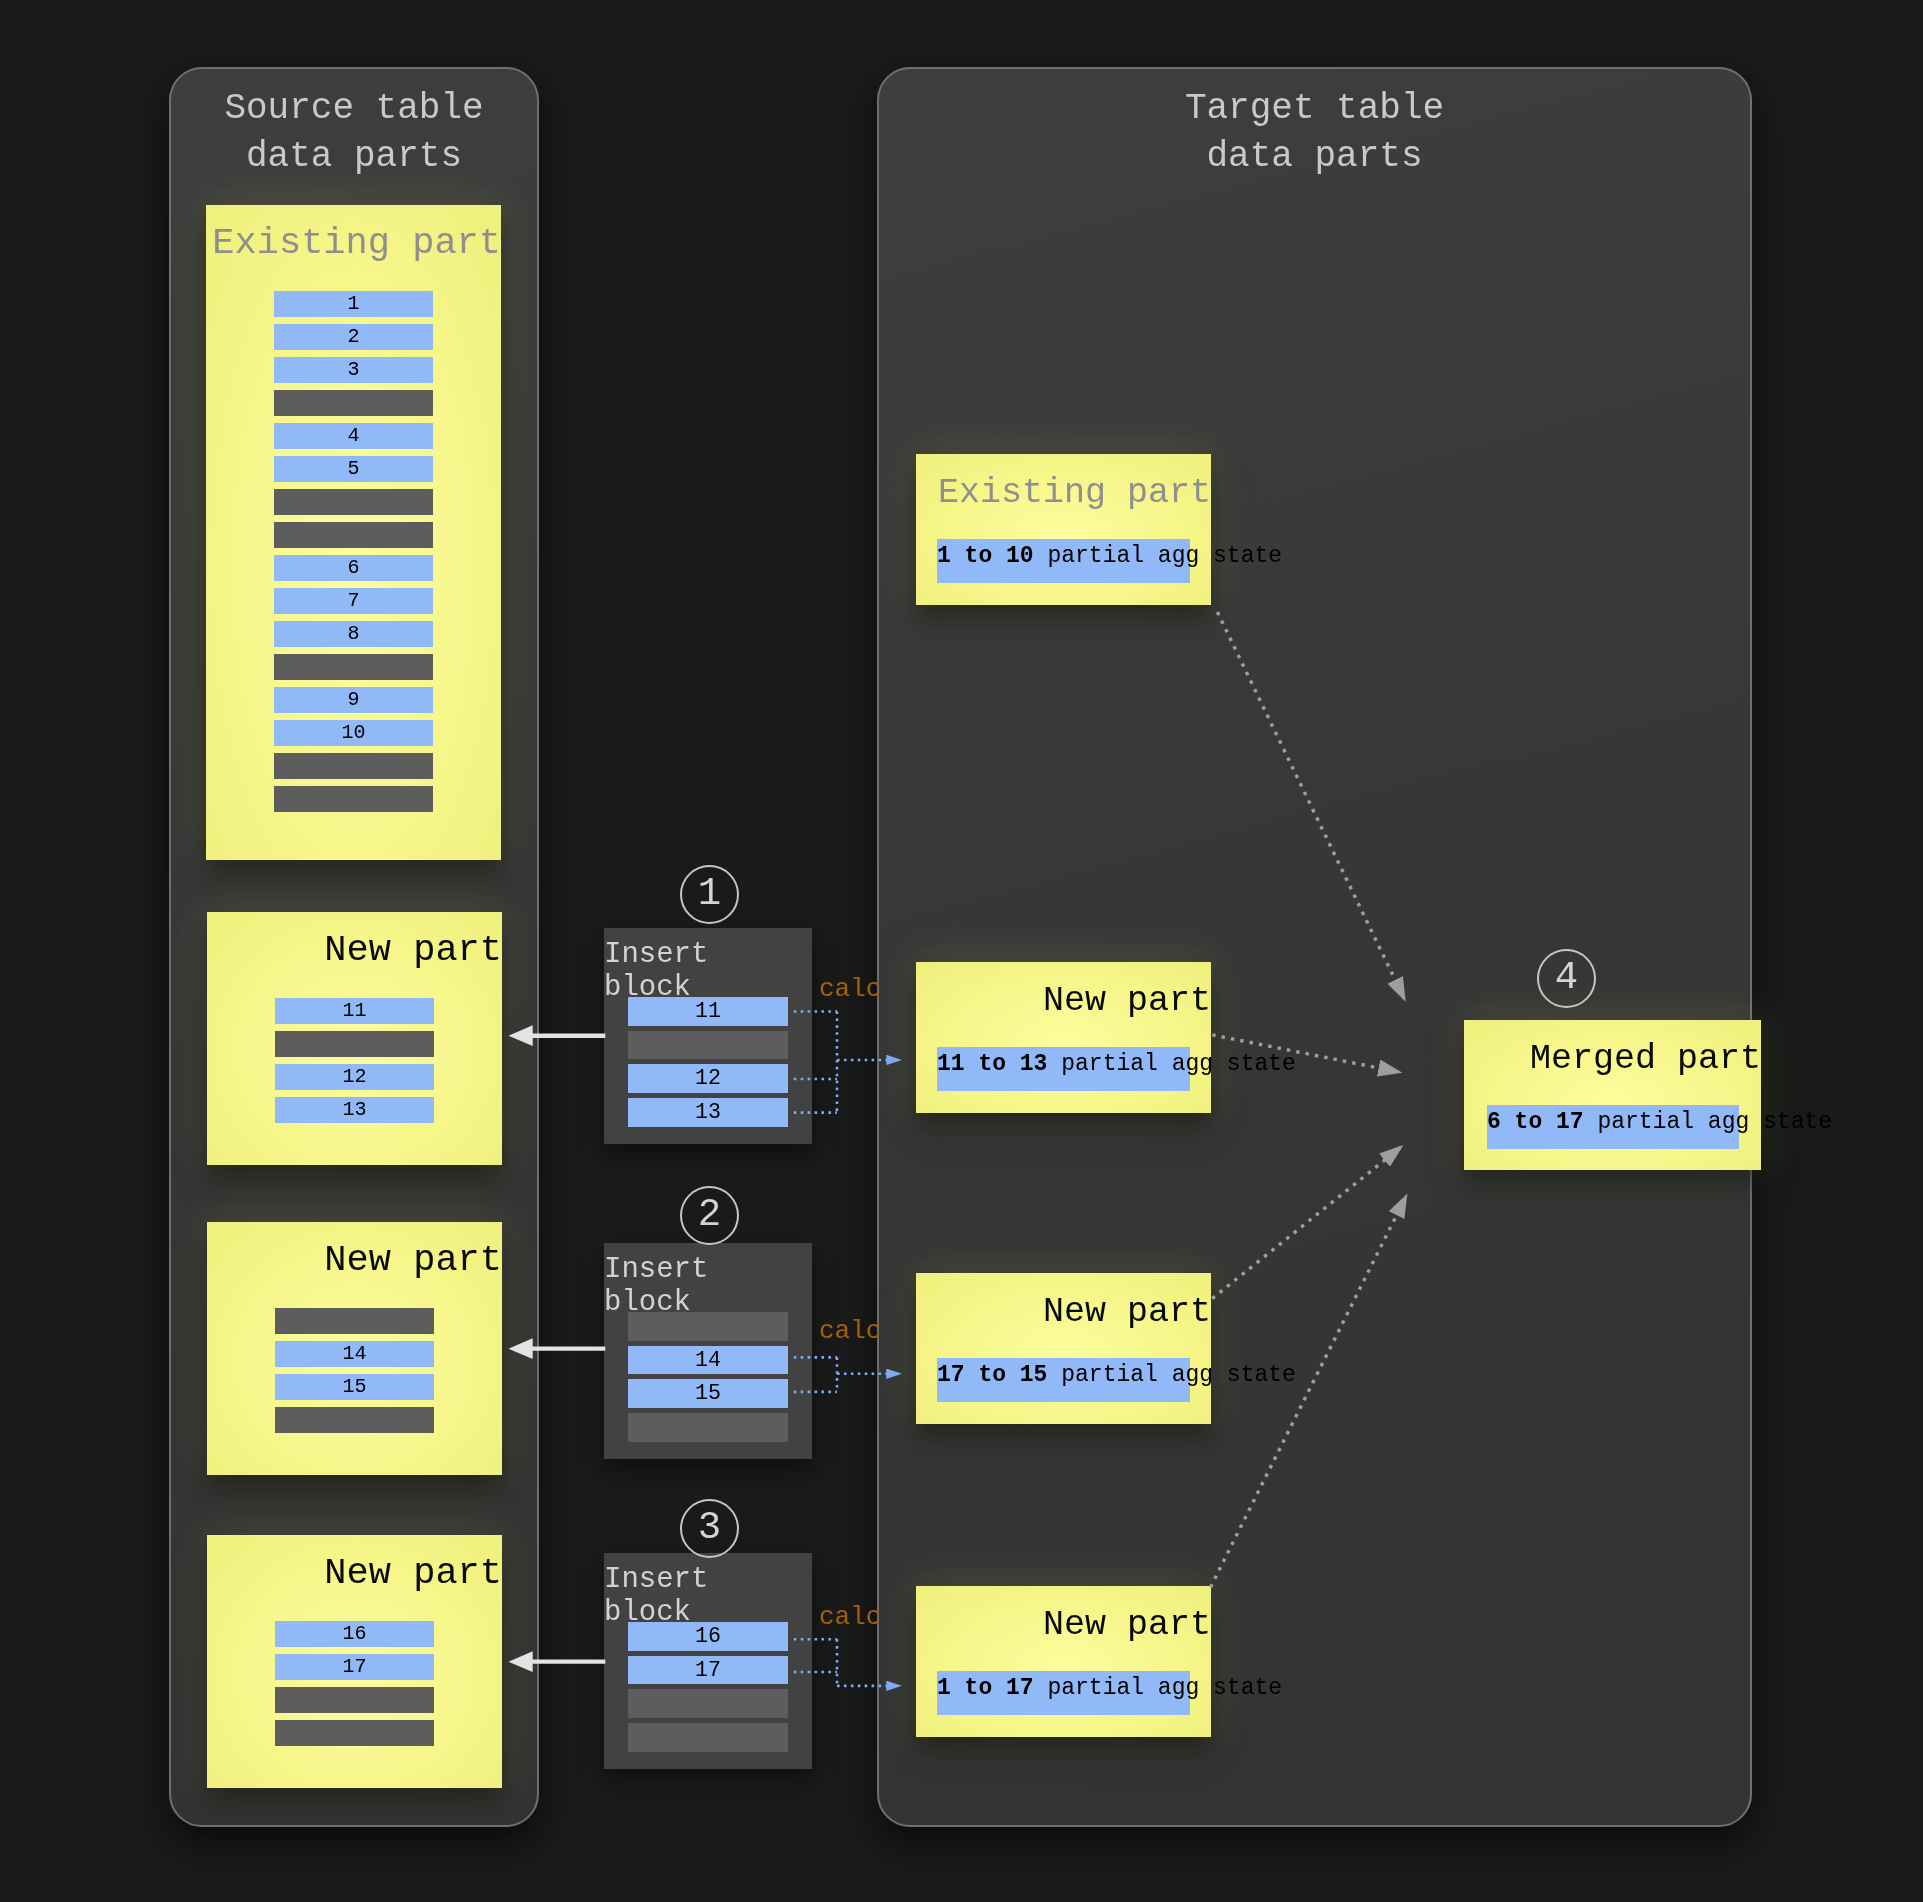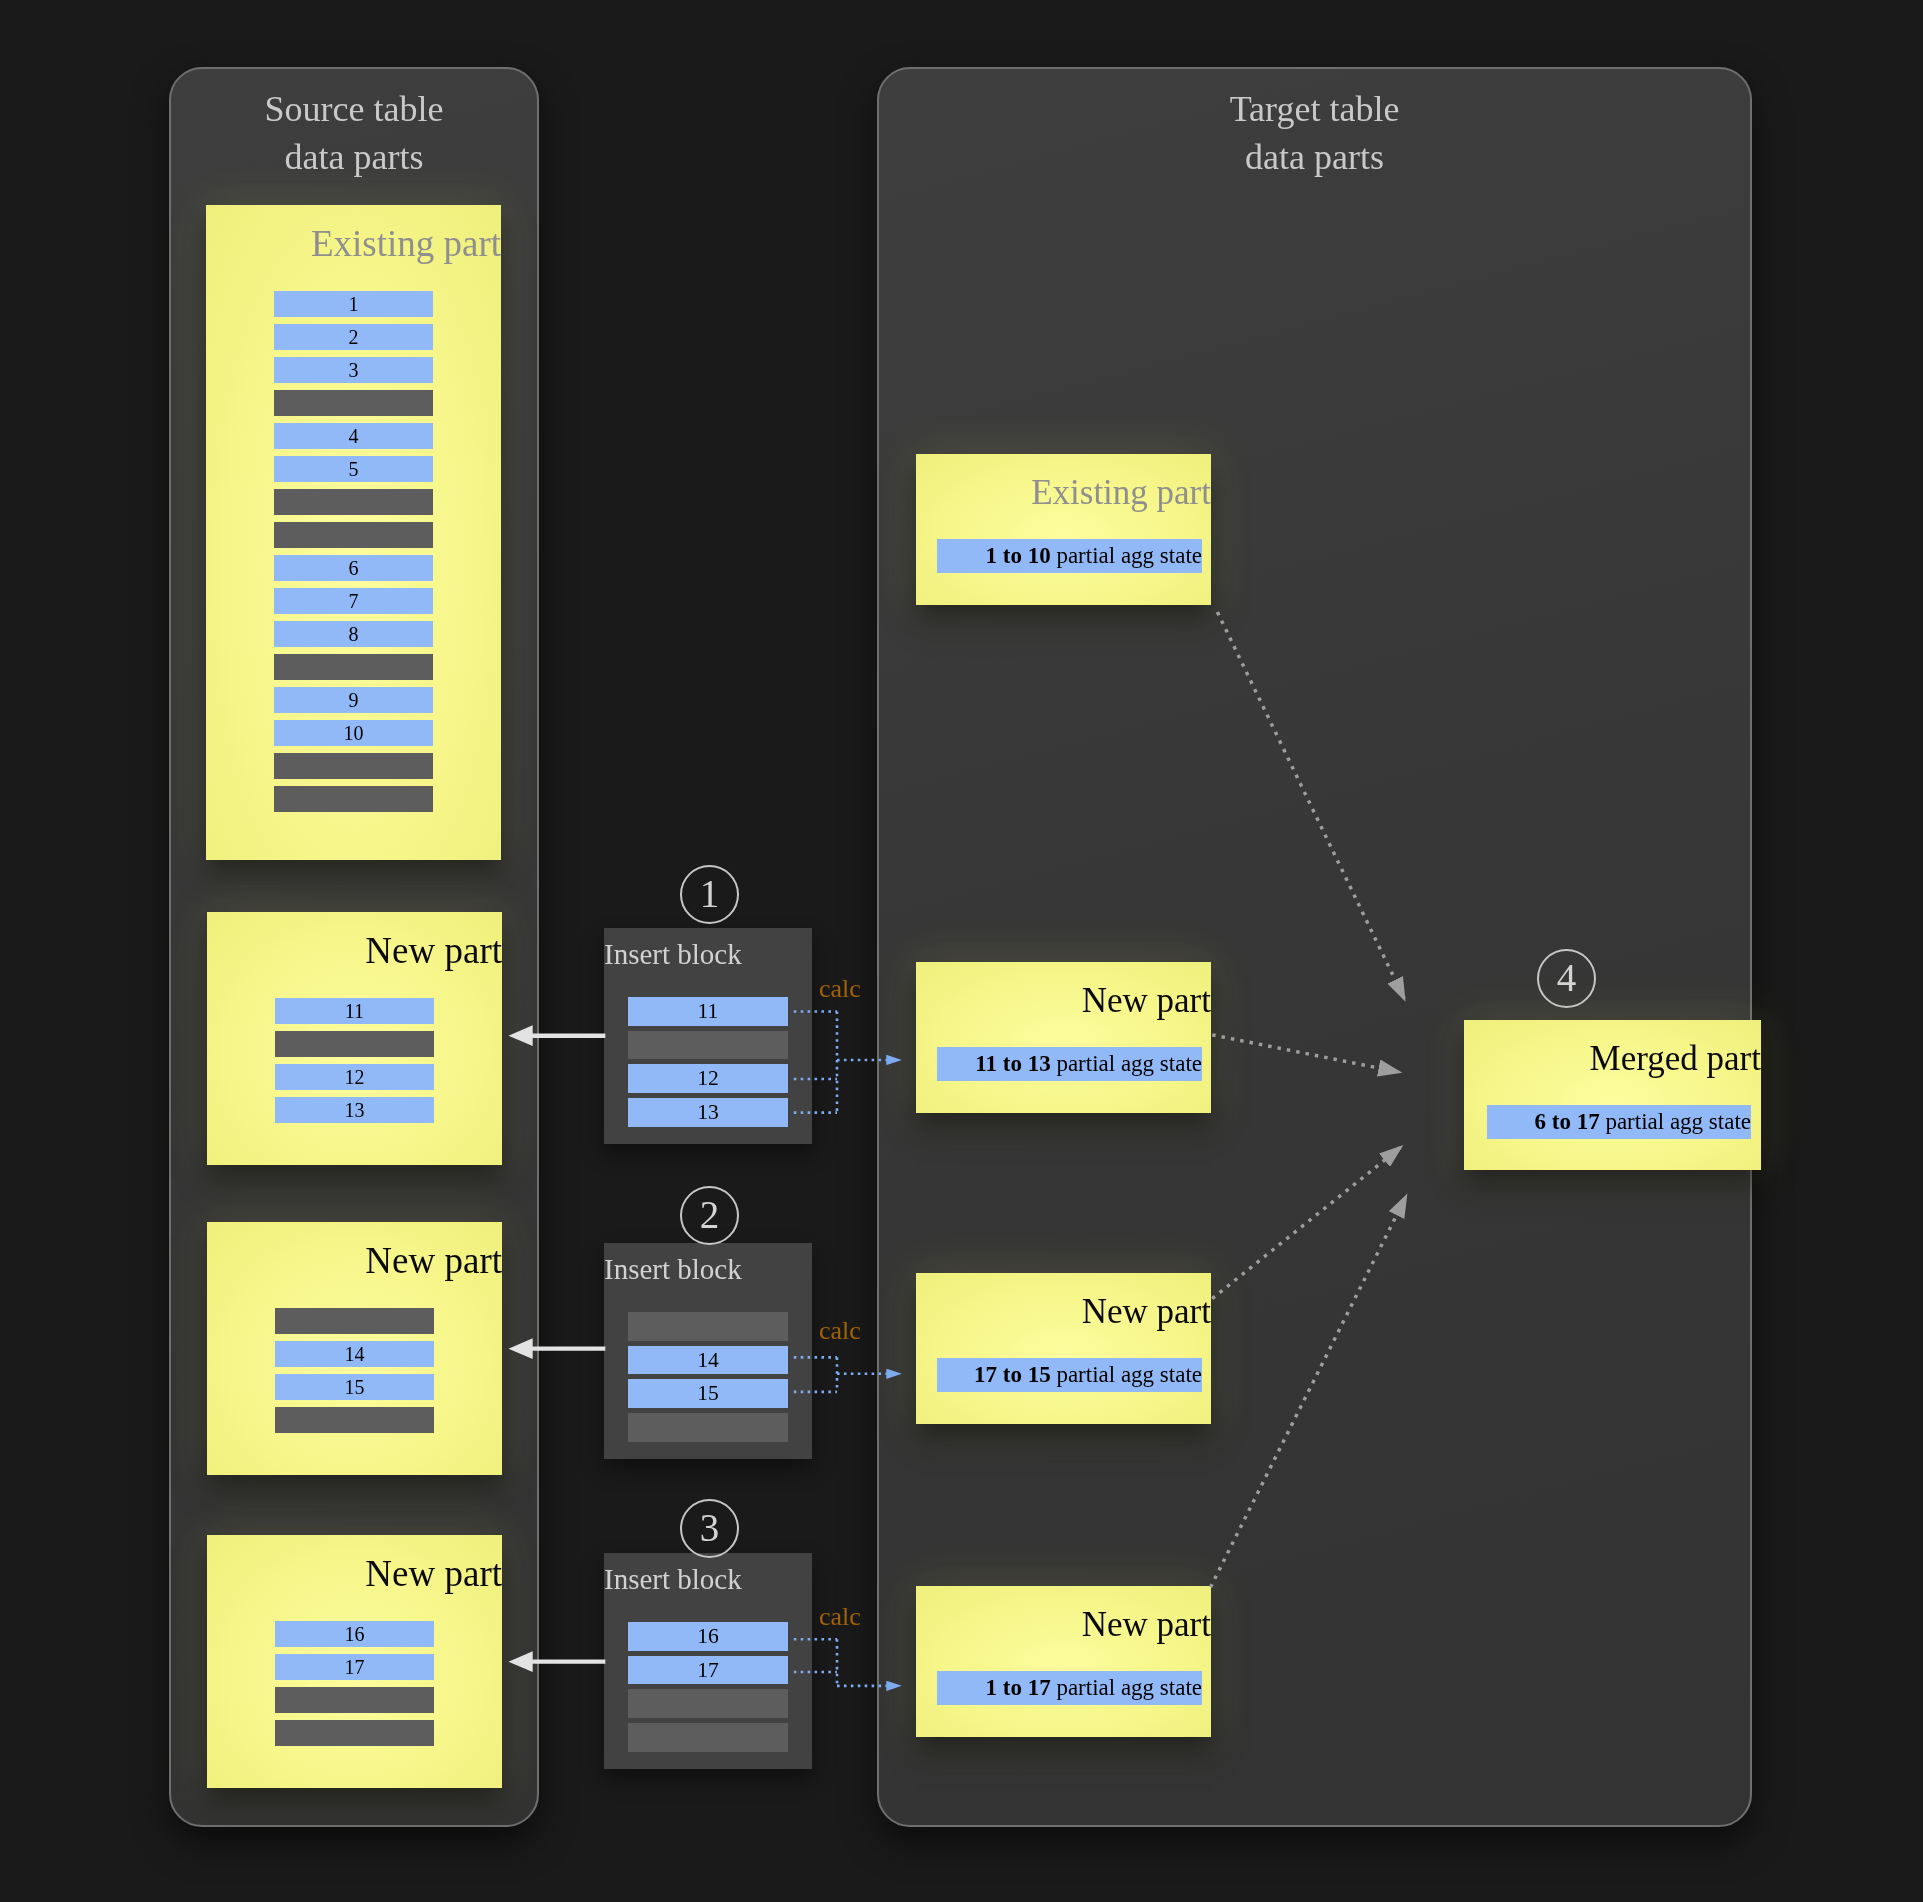--- a/index.html
+++ b/index.html
@@ -1,19 +1,19 @@
 <!DOCTYPE html>
 <html style="font-size:14px"><head>
 <meta charset="utf-8">
 <style>
   html,body{margin:0;padding:0;background:#101010;}
   #canvas{
     position:relative;width:1923px;height:1902px;overflow:hidden;
     background:#1a1a1a;
-    font-family:Liberation Serif, serif;
+    font-family:Liberation Mono, monospace;
   }
   
   .panel{
     position:absolute;top:67px;height:1760px;
     background:linear-gradient(165deg,#3e3e3e 0%,#363636 55%,#333333 100%);
     border:2.6px solid #6f6f6f;border-radius:33px;box-sizing:border-box;
     box-shadow:0 15.6px 35px rgba(0,0,0,.55);
   }
   #left-panel{left:169px;width:370px;}
   #right-panel{left:877px;width:875px;}
@@ -64,22 +64,22 @@
     position:absolute;width:55px;height:55px;border:2.6px solid #c6c6c6;border-radius:50%;
     color:#d4d4d4;font-size:39px;line-height:54px;text-align:center;background:transparent;
   }
   #circ1{left:680px;top:865px;} #circ2{left:680px;top:1186px;}
   #circ3{left:680px;top:1499px;} #circ4{left:1537px;top:949px;}
   
   .calc{position:absolute;left:819px;color:#a16207;font-size:26px;}
   #calc1{top:974px;} #calc2{top:1316px;} #calc3{top:1602px;}
   
   .agg-label{
-    position:absolute;left:21px;top:85px;width:253px;height:34px;background:#92b9f7;
-    color:#000;font-size:23px;line-height:34px;text-align:right;white-space:nowrap;padding-left:12px;
+    position:absolute;left:21px;top:85px;width:253px;height:44px;background:#92b9f7;
+    color:#000;font-size:23px;line-height:34px;text-align:right;white-space:nowrap;
   }
   .agg-label b{font-weight:700;}
   #merged .agg-label{left:23px;width:252px;}
   
   #overlay{position:absolute;left:0;top:0;pointer-events:none;}
   .dotted-gray{stroke:#9e9e9e;stroke-width:4;fill:none;stroke-dasharray:4 7;}
   .dotted-blue{stroke:#7dabef;stroke-width:3;fill:none;stroke-dasharray:3 5;}
   .solid-white{stroke:#e3e3e3;stroke-width:5;fill:none;}
   .head-white{fill:#e3e3e3;}
 </style>

